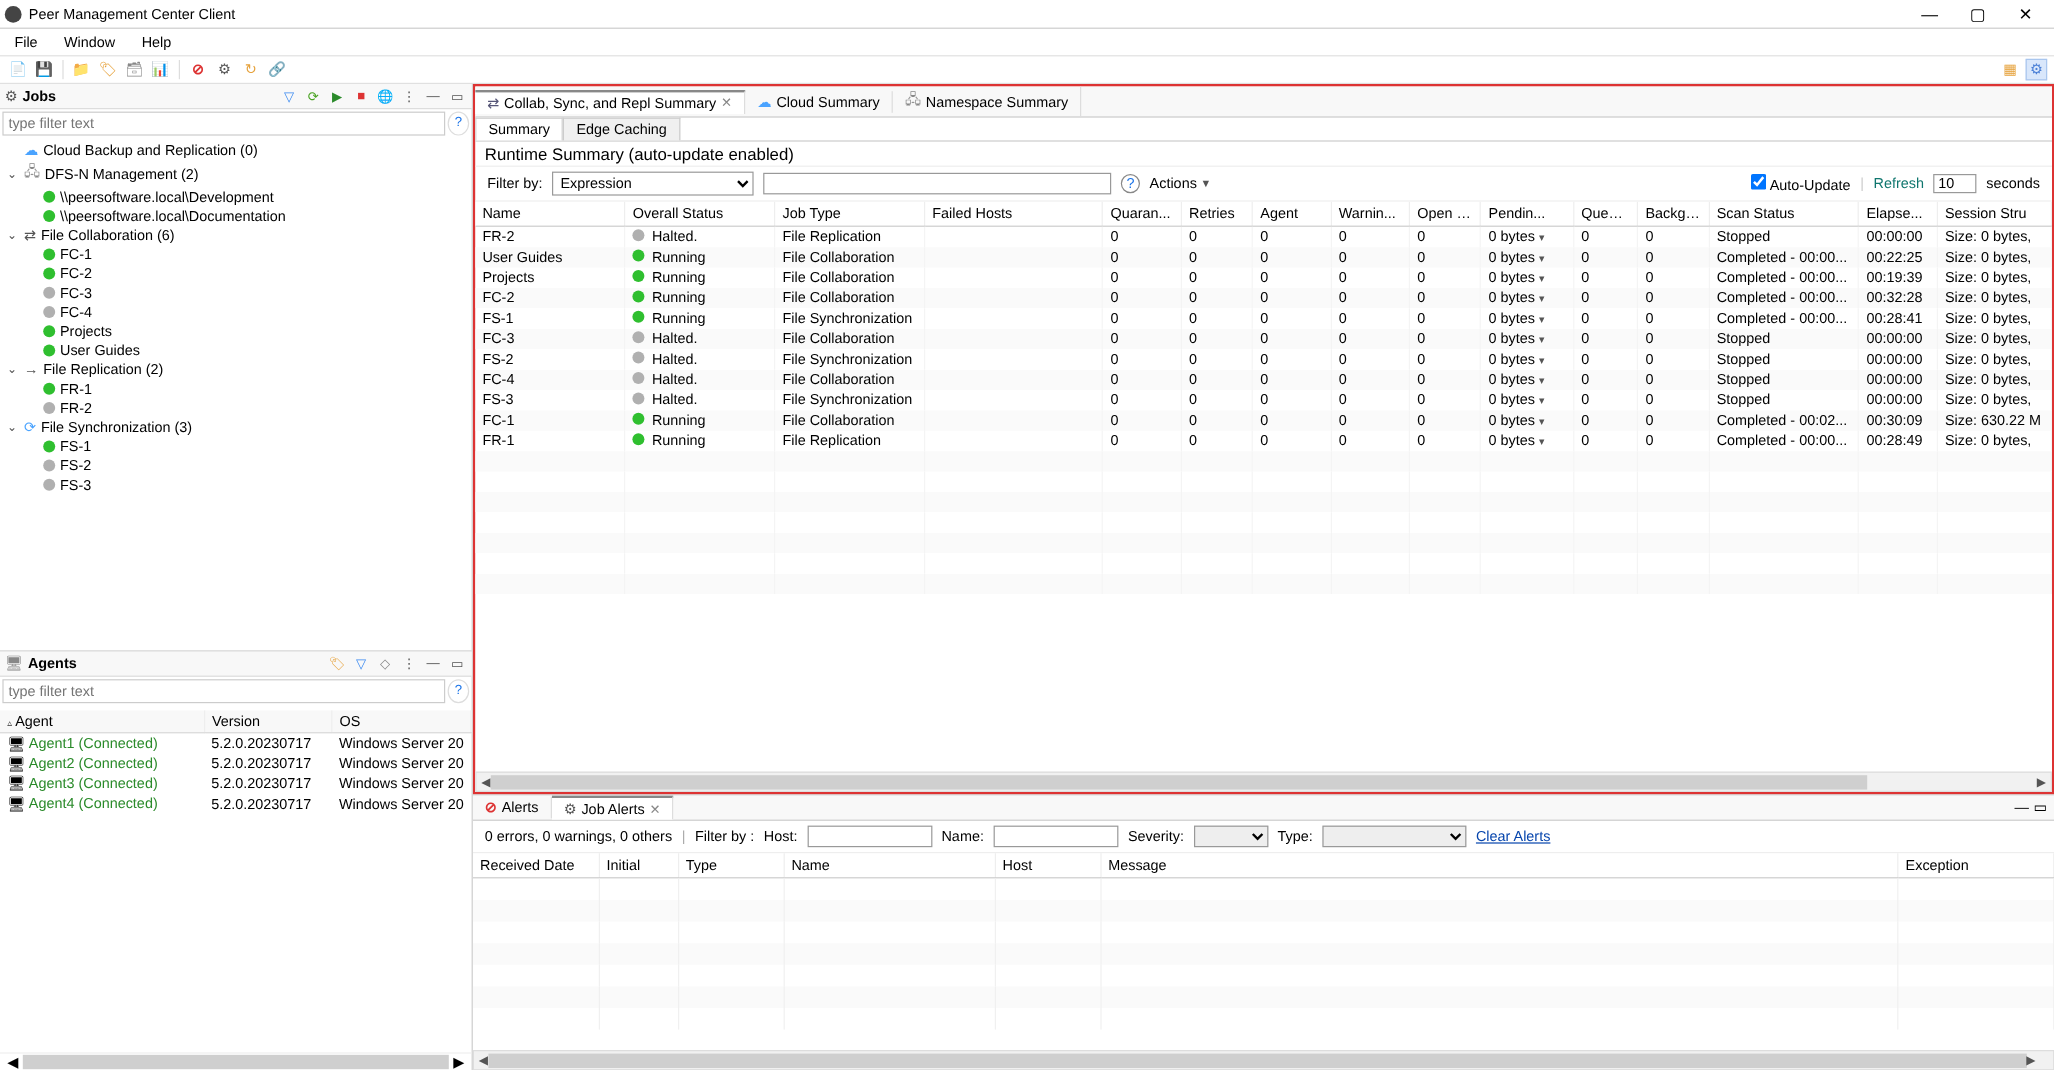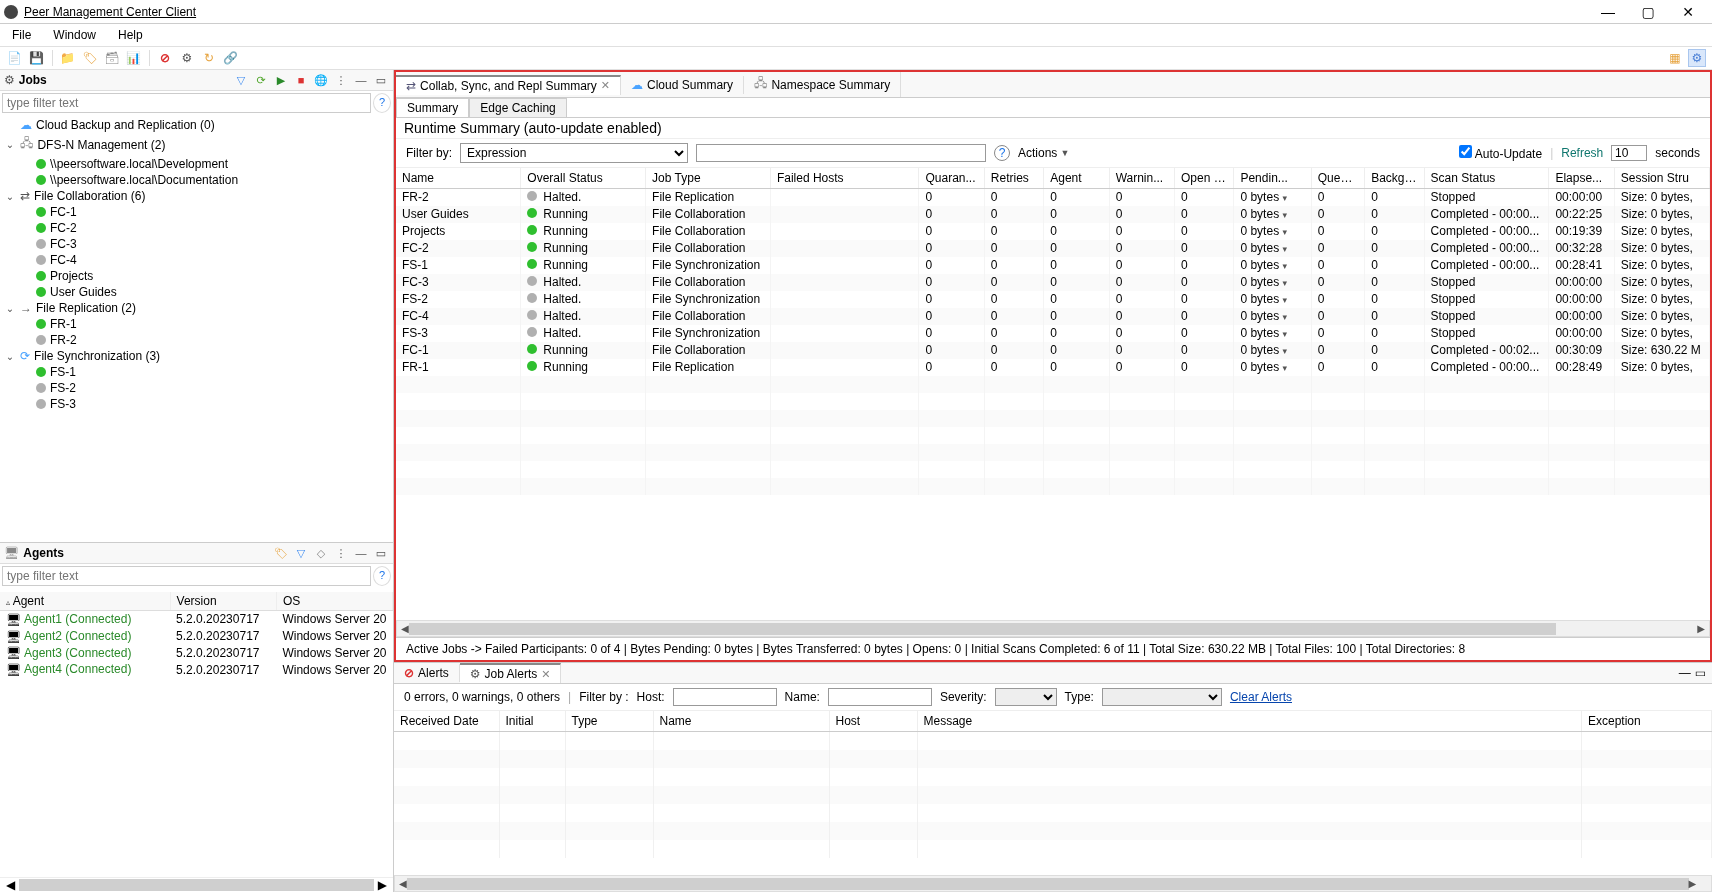--- a/index.html
+++ b/index.html
@@ -1,19 +1,19 @@
 <!DOCTYPE html>
 <html><head>
 <meta charset="utf-8">
 <style>
 * { box-sizing: border-box; margin: 0; padding: 0; font-family: "Segoe UI", Tahoma, sans-serif; font-size: 12px; }
 body { background: #fff; color: #000; width: 1712px; height: 892px; overflow: hidden; display:flex; flex-direction:column; }
 .titlebar { height: 24px; display: flex; align-items: center; padding: 0 4px; border-bottom: 1px solid #ccc; }
 .titlebar .app-icon { width:14px;height:14px;margin-right:6px;background:#444;border-radius:50%; }
-.titlebar .title { flex:1;text-decoration:underline; }
+.titlebar .title { flex:1; }
 .titlebar .winbtn { width: 40px; text-align: center; font-size:14px; cursor:pointer; }
 .menubar { display: flex; gap: 14px; padding: 2px 8px; border-bottom: 1px solid #e0e0e0; }
 .menubar div { cursor:pointer; padding:2px 4px; }
 .toolbar { display:flex; align-items:center; gap:4px; padding:2px 6px; border-bottom:1px solid #e0e0e0; }
 .toolbar .tbtn { width:18px; height:18px; display:inline-flex; align-items:center; justify-content:center; cursor:pointer; }
 .toolbar .sep { width:1px; height:16px; background:#ddd; margin:0 2px; }
 .toolbar-right { margin-left:auto; display:flex; gap:4px; }
 .main { flex:1; display:flex; overflow:hidden; }
 .leftcol { width: 394px; display:flex; flex-direction:column; border-right:1px solid #ccc; }
 .rightcol { flex:1; display:flex; flex-direction:column; overflow:hidden; }
@@ -45,21 +45,21 @@
 .tabs-row { display:flex; align-items:center; border-bottom:1px solid #ccc; background:#f8f8f8; }
 .tab { display:flex; align-items:center; gap:4px; padding:2px 10px; border-right:1px solid #ddd; cursor:pointer; white-space:nowrap; }
 .tab.active { background:#fff; border-top:2px solid #888; }
 .tab .close { color:#888; font-size:11px; }
 .subtabs { display:flex; border-bottom:1px solid #ccc; }
 .subtab { padding:2px 10px; border:1px solid #ccc; border-bottom:none; cursor:pointer; background:#f0f0f0; }
 .subtab.active { background:#fff; }
 .runtime-bar { padding:2px 8px; border-bottom:1px solid #eee; font-size:14px; }
 .filter-bar { display:flex; align-items:center; gap:8px; padding:4px 10px; border-bottom:1px solid #eee; }
 .filter-bar label { font-size:12px; }
-.filter-bar select { border:1px solid #999; background:#fff; width:228px; padding:1px 2px; }
+.filter-bar select { border:1px solid #999; background:#fff; width:168px; padding:1px 2px; }
 .filter-bar input.expr { border:1px solid #999; width:290px; padding:1px 4px; }
 .filter-bar .actions-btn { cursor:pointer; display:flex; align-items:center; gap:3px; }
 .filter-bar .right { margin-left:auto; display:flex; align-items:center; gap:8px; }
 .filter-bar input[type="number"] { width:36px; border:1px solid #999; text-align:center; }
 .grid-wrap { flex:1; overflow:auto; }
 .grid { width:100%; border-collapse:collapse; table-layout:fixed; }
 .grid th { text-align:left; font-weight:normal; padding:3px 6px; border-bottom:1px solid #ccc; border-right:1px solid #eee; background:#fff; white-space:nowrap; overflow:hidden; text-overflow:ellipsis; cursor:pointer; }
 .grid td { padding:1px 6px; border-right:1px solid #f4f4f4; white-space:nowrap; overflow:hidden; text-overflow:ellipsis; height:17px;}
 .grid tbody tr:nth-child(even) td { background:#fafafa; }
 .halt-dot { background:#b0b0b0; }
@@ -683,21 +683,20 @@
               </tr>
             </tbody>
         </table>
       </div>
       <div class="hscroll">
         <span class="arrow">◀</span>
         <span class="thumb" style="width:88%;"></span>
         <span style="flex:1"></span>
         <span class="arrow">▶</span>
       </div>
-      <div class="status-bar">Active Jobs -&gt;  Failed Participants: 0 of 4  |  Bytes Pending: 0 bytes  |  Bytes Transferred: 0 bytes  |  Opens: 0  |  Initial Scans Completed: 6 of 11  |  Total Size: 630.22 MB  |  Total Files: 100  |  Total Directories: 8</div>
     </div>
 
     <div class="bottom-panel">
       <div class="bottom-tabs">
         <div class="tab">
           <span class="red-x">⊘</span>
           <span>Alerts</span>
         </div>
         <div class="tab active">
           <span style="color:#555;">⚙</span>

